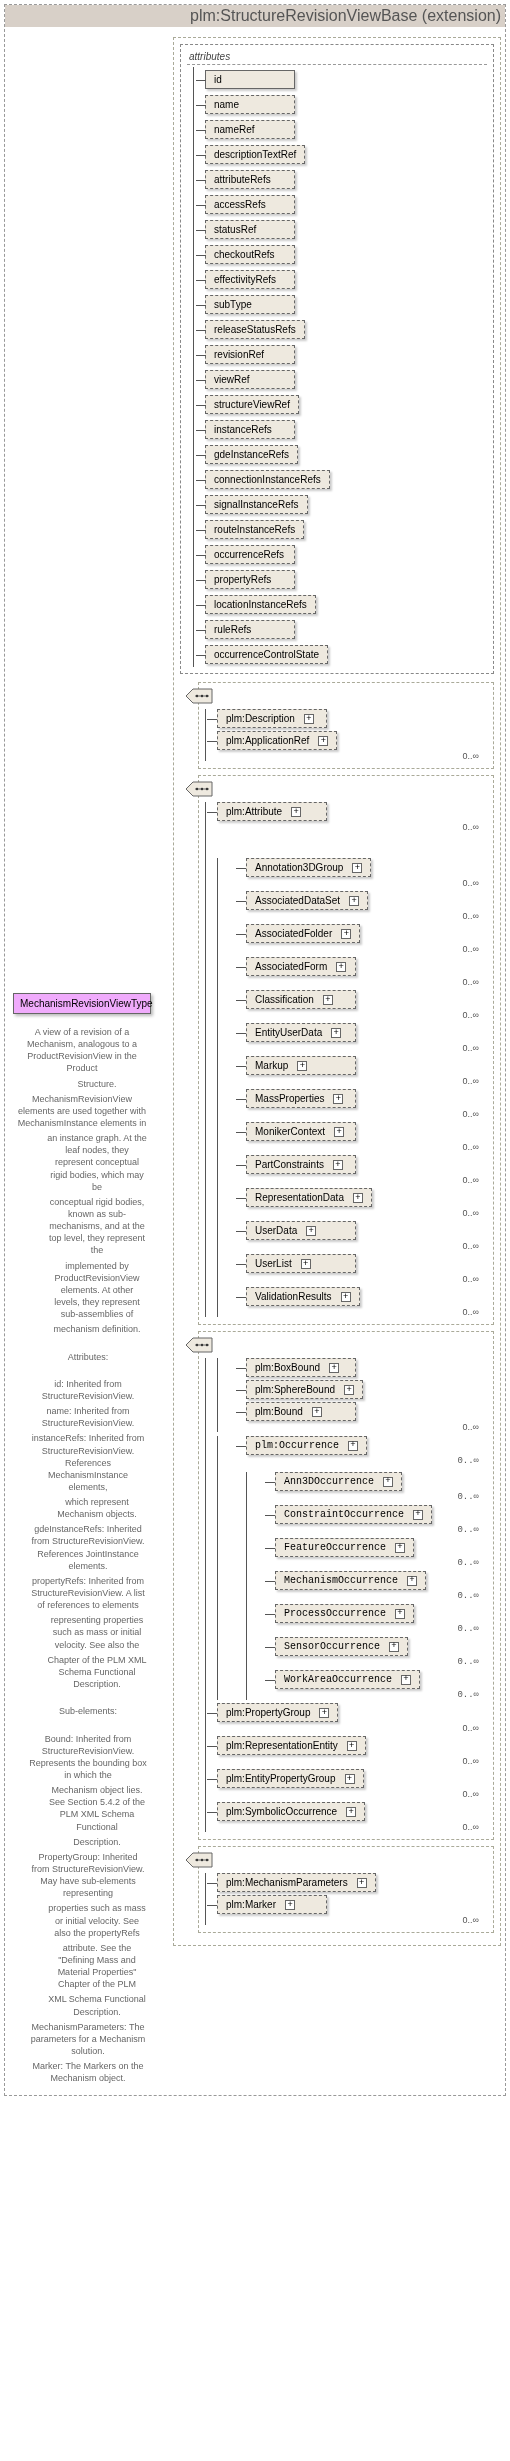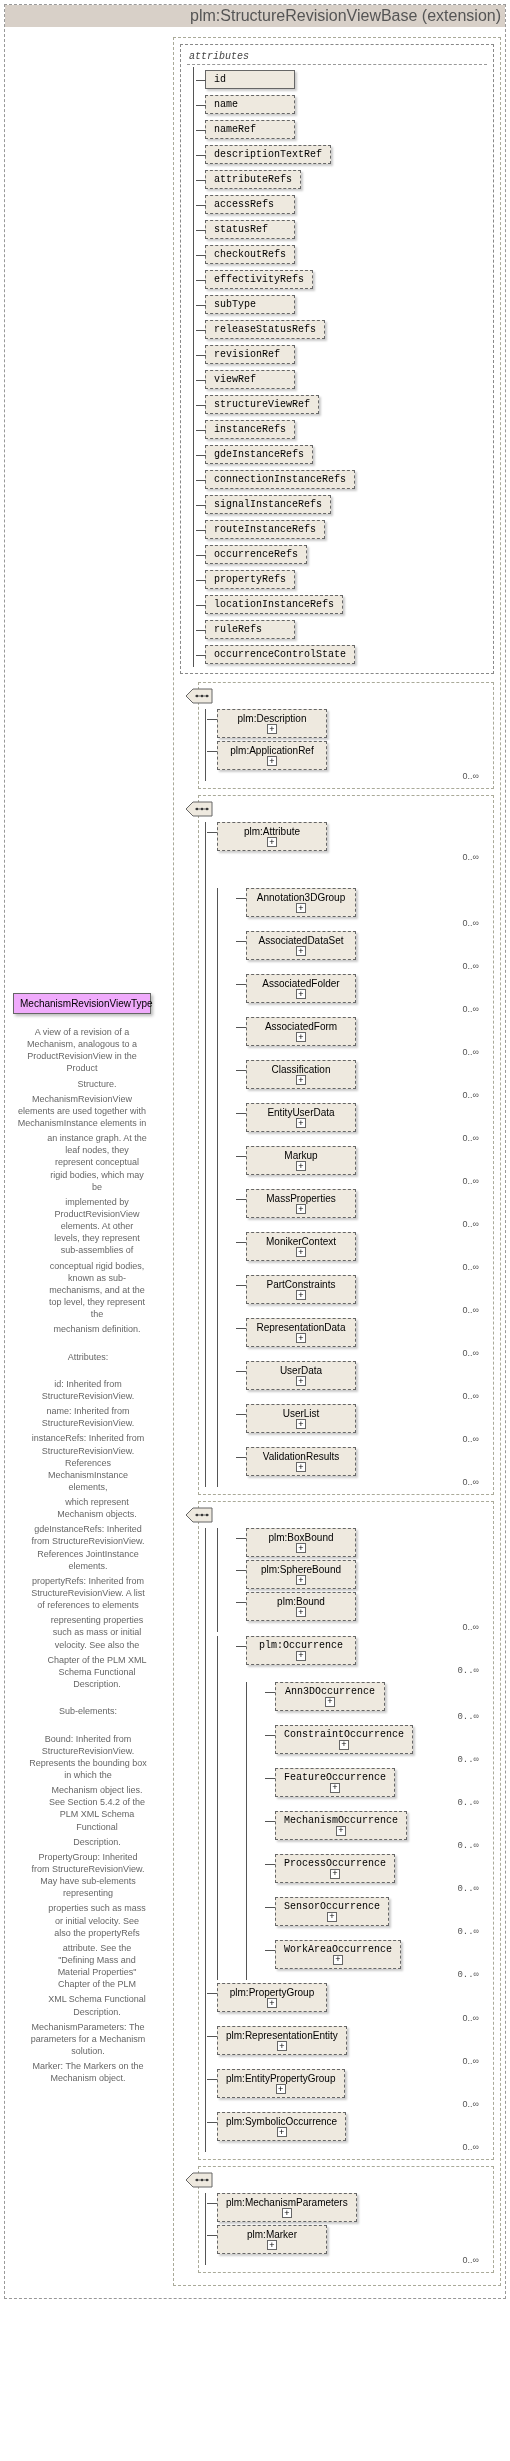--- a/index.html
+++ b/index.html
@@ -71,21 +71,20 @@
     margin-left: 2px;
     padding-left: 1px;
   }
   .choice-wrap {
     padding-left: 18px;
   }
   .attr-dashed-outer {
     border: 1px dashed #888;
     padding: 4px 6px 6px 6px;
     margin-bottom: 8px;
-    font-family: Liberation Mono, monospace;
   }
   .attr-title {
     font-style: italic;
     color: #444;
     margin-bottom: 2px;
     border-bottom: 1px dashed #999;
     padding: 2px;
   }
   .attr-node, .el-node {
     border: 1px solid #666;
@@ -122,23 +121,22 @@
     border-top: 1px solid #555;
   }
   .el-box {
     border: 1px solid #666;
     background: #eee9df;
     padding: 3px 8px;
     font-size: 10px;
     box-shadow: 2px 2px 2px #ccc;
     display: inline-flex;
     align-items: center;
-    gap: 0;
+    gap: 9px;
     min-width: 110px;
-    flex-direction: column;
   }
   .el-box.dashed { border: 1px dashed #666; }
   .plus {
     border: 1px solid #666;
     width: 10px; height: 10px;
     display: inline-flex;
     align-items: center; justify-content: center;
     font-size: 9px; line-height: 1;
     background: #fff;
   }
@@ -169,22 +167,22 @@
 
   <div class="main-row">
 
     <div class="left-col">
       <div class="type-box">MechanismRevisionViewType</div>
       <div class="desc-block">
         <p>A view of a revision of a Mechanism, analogous to a ProductRevisionView in the Product</p>
         <p class="indent2">Structure.</p>
         <p>MechanismRevisionView elements are used together with MechanismInstance elements in</p>
         <p class="indent2">an instance graph. At the leaf nodes, they represent conceptual rigid bodies, which may be</p>
+        <p class="indent2">conceptual rigid bodies, known as sub-mechanisms, and at the top level, they represent the</p>
         <p class="indent2">implemented by ProductRevisionView elements. At other levels, they represent sub-assemblies of</p>
-        <p class="indent2">conceptual rigid bodies, known as sub-mechanisms, and at the top level, they represent the</p>
         <p class="indent2">mechanism definition.</p>
         <br>
         <p class="indent">Attributes:</p>
         <br>
         <p class="indent">id:            Inherited from StructureRevisionView.</p>
         <p class="indent">name:          Inherited from StructureRevisionView.</p>
         <p class="indent">instanceRefs:  Inherited from StructureRevisionView. References MechanismInstance elements,</p>
         <p class="indent2">which represent Mechanism objects.</p>
         <p class="indent">gdeInstanceRefs: Inherited from StructureRevisionView. References JointInstance elements.</p>
         <p class="indent">propertyRefs:  Inherited from StructureRevisionView. A list of references to elements</p>

